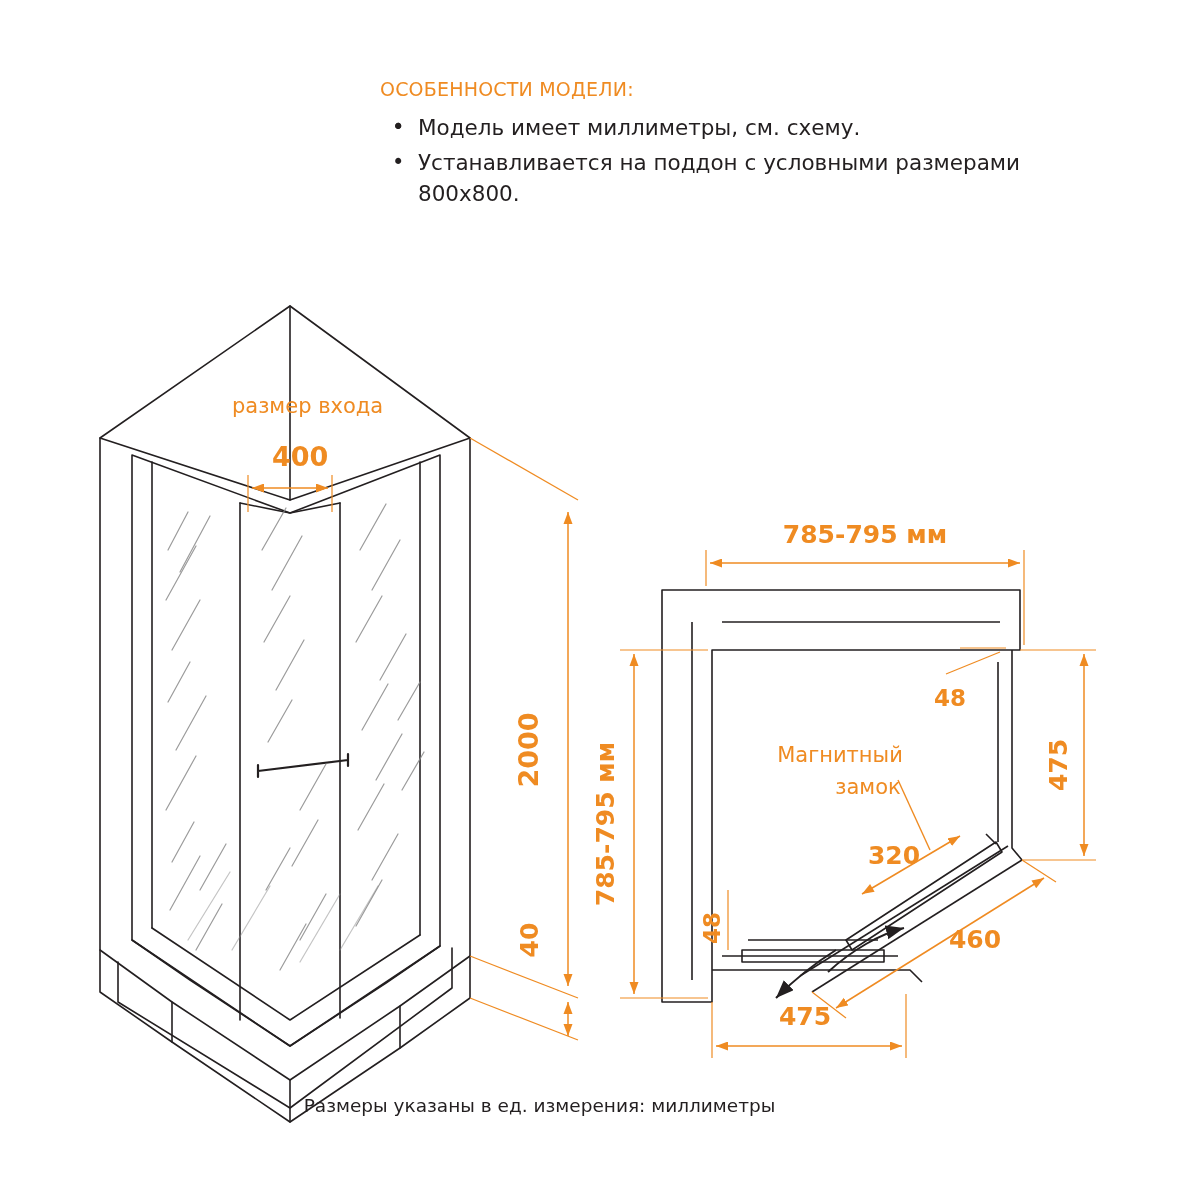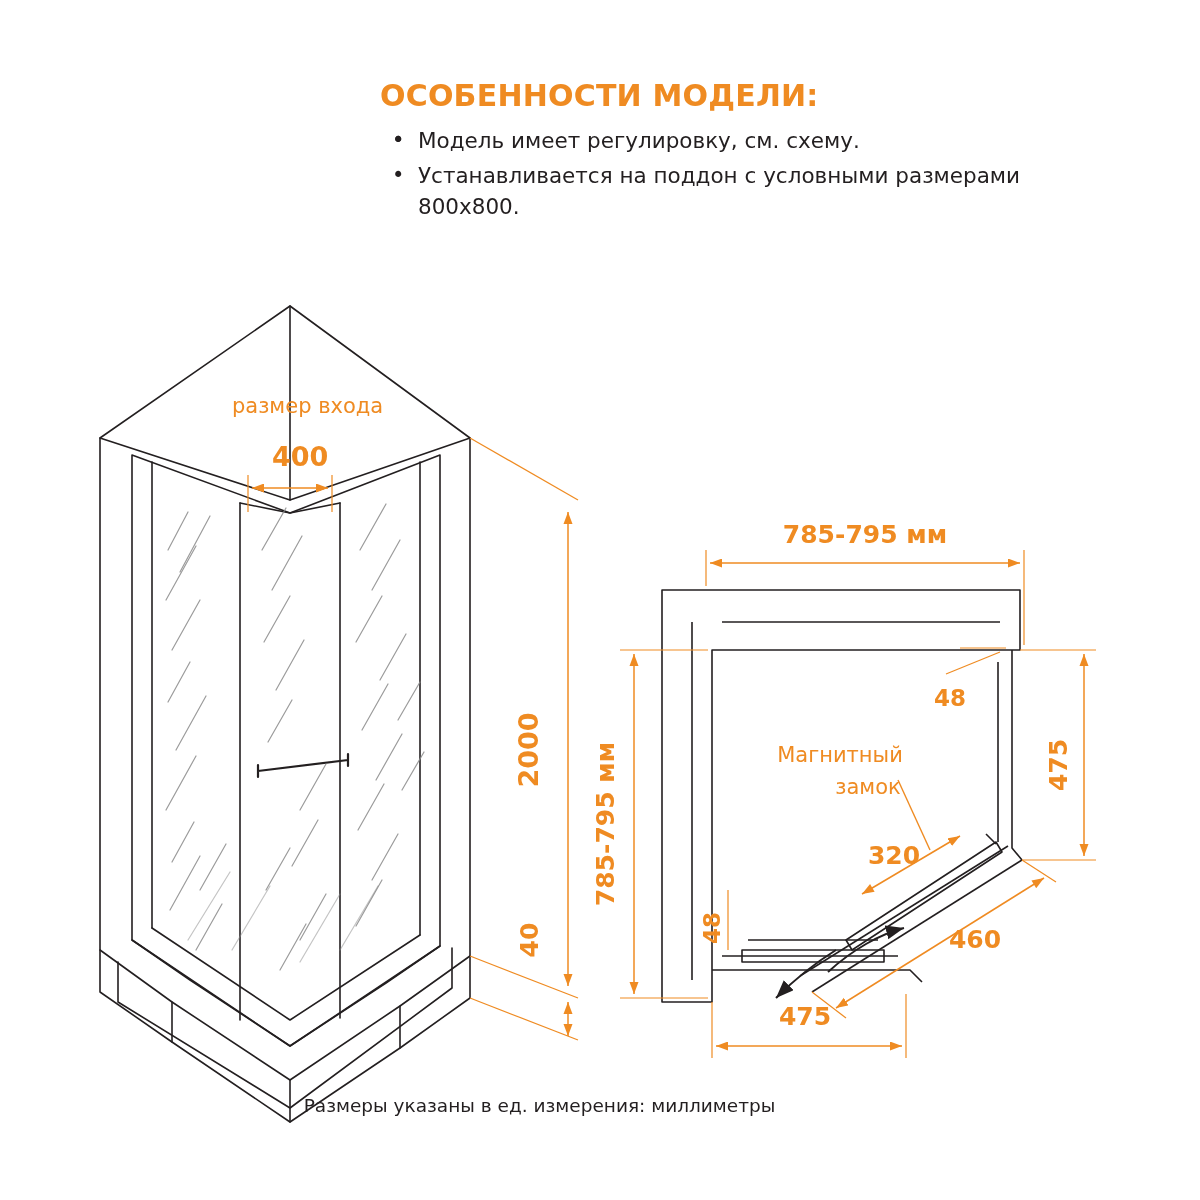--- a/index.html
+++ b/index.html
@@ -20,22 +20,22 @@
 
   
   .features {
     position: absolute;
     left: 380px;
     top: 78px;
     width: 740px;
   }
   .features-title {
     color: #ef8b22;
-    font-size: 30px;
-    font-weight: bold;
+    font-size: 19px;
+    font-weight: normal;
     letter-spacing: 0.2px;
     margin: 0 0 12px 0;
   }
   .features ul {
     list-style: none;
     margin: 0;
     padding: 0;
   }
   .features li {
     position: relative;
@@ -80,21 +80,21 @@
 <div id="page">
 
   <div class="features">
     <div class="features-title">ОСОБЕННОСТИ МОДЕЛИ:</div>
     <ul>
       <li>
         <span class="bullet">•</span>
       </li>
       <li>
         <span class="bullet">•</span>
-        <span>Модель имеет регулировку, см. схему.</span>
+        <span>Модель имеет миллиметры, см. схему.</span>
       </li>
       <li>
         <span class="bullet">•</span>
         <span>Устанавливается на поддон с условными размерами 800х800.</span>
       </li>
     </ul>
   </div>
 
   <svg id="diagram" viewBox="0 0 1200 900">
     <defs>

